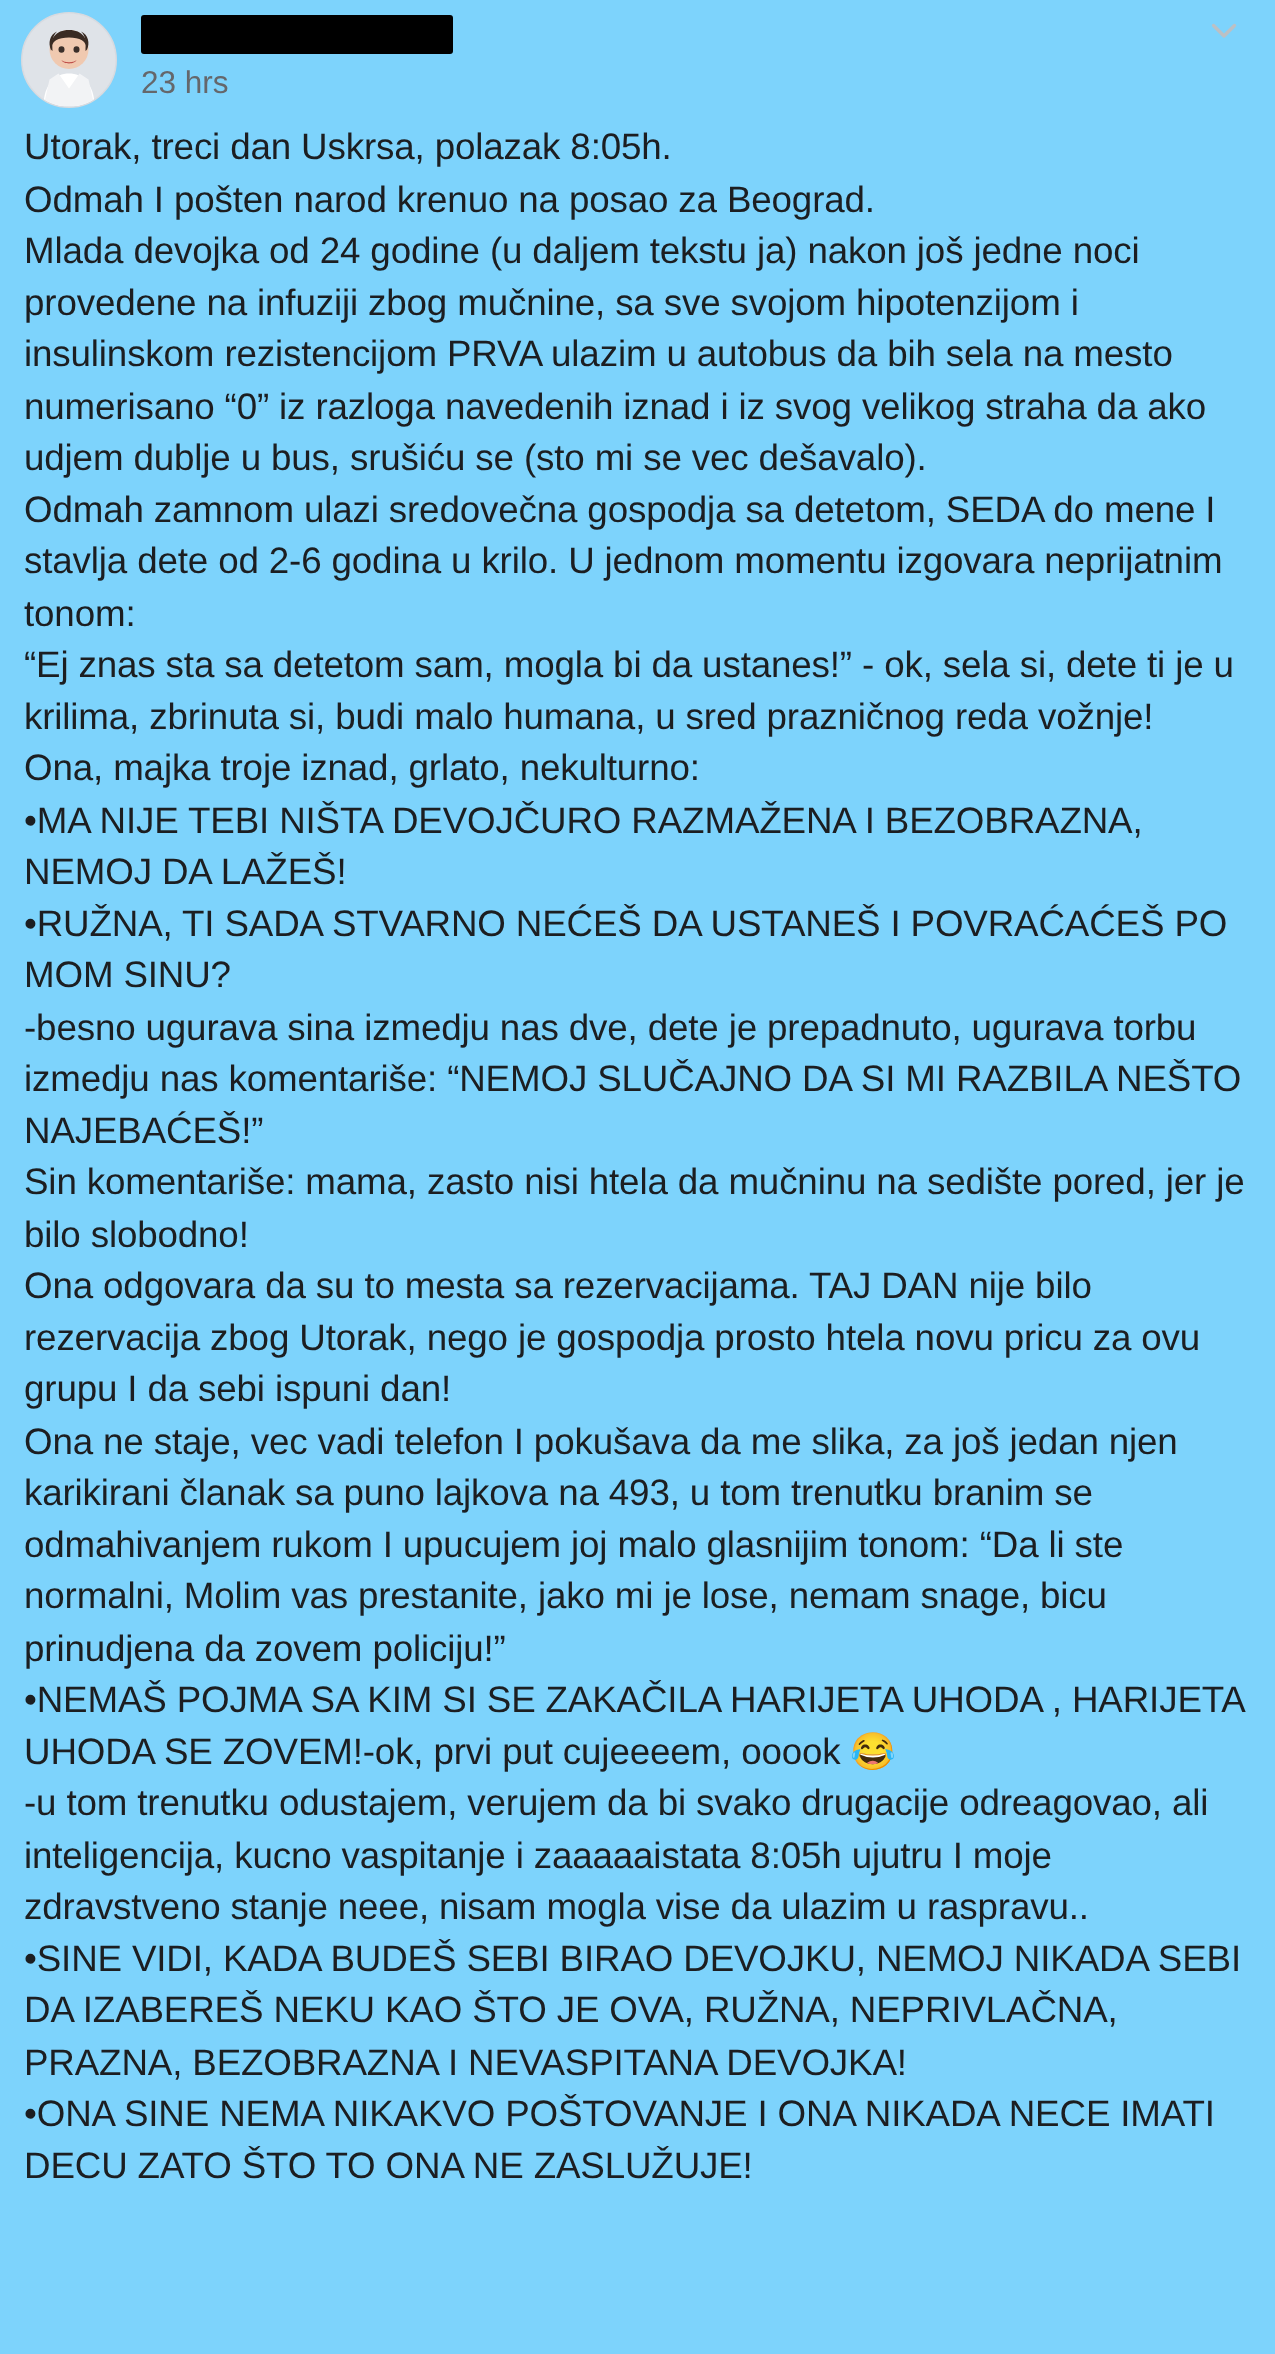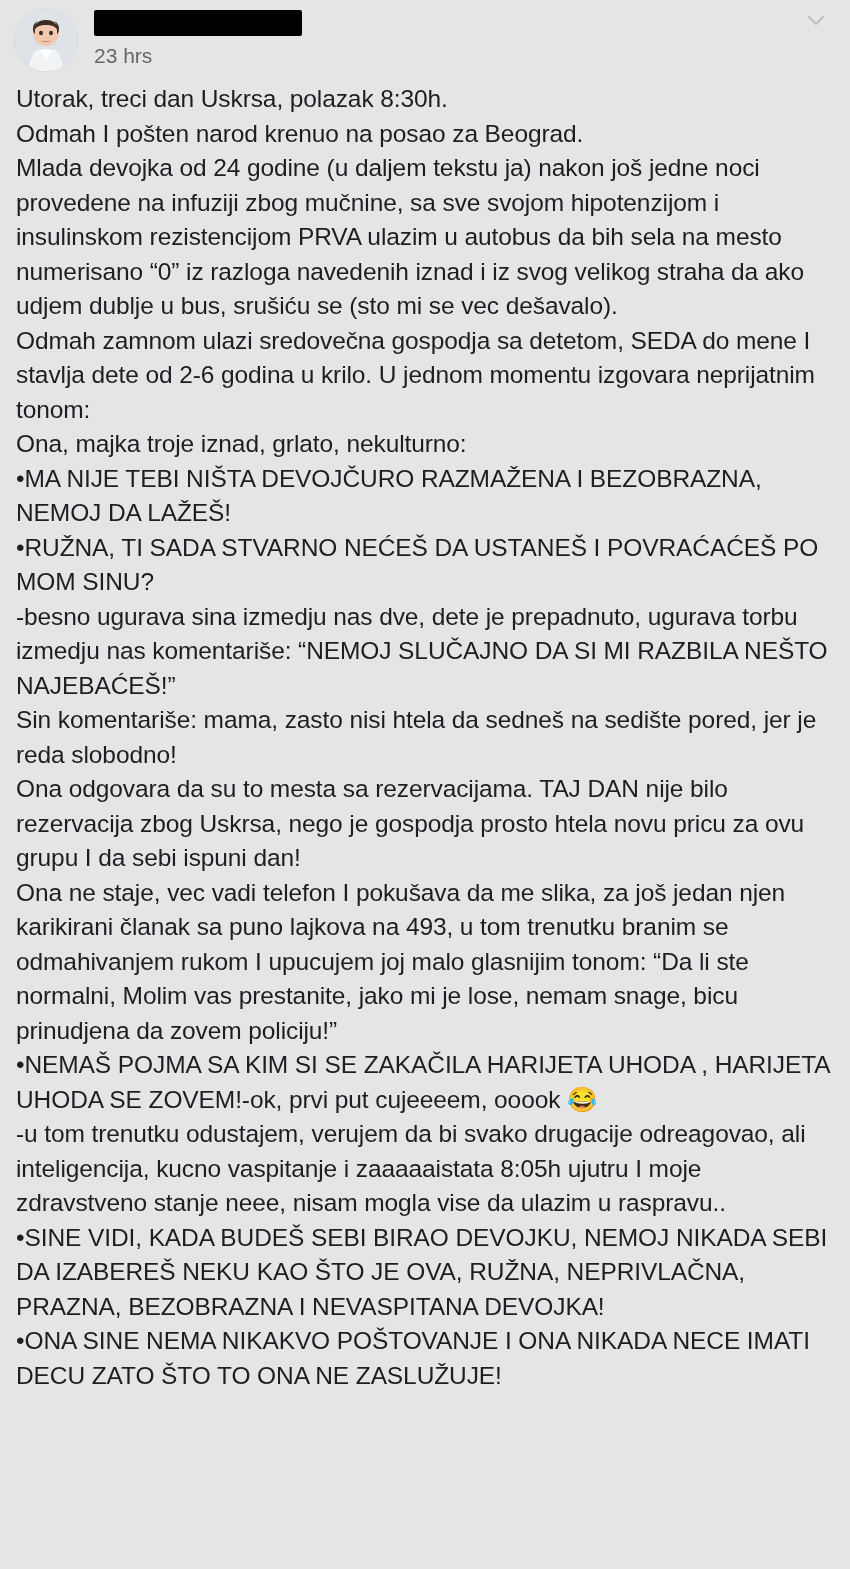--- a/index.html
+++ b/index.html
@@ -11,21 +11,21 @@
     width: 850px;
     height: 1569px;
     font-family: "Liberation Sans", sans-serif;
     color: #1c1e21;
     overflow: hidden;
   }
   .post {
     width: 850px;
     height: 1569px;
     position: relative;
-    background: #e5e5e5;
+    background: #7dd3fc;
     box-sizing: border-box;
   }
   .post-header {
     display: flex;
     align-items: flex-start;
     padding: 8px 14px 0 14px;
     position: relative;
     height: 78px;
     box-sizing: border-box;
   }
@@ -106,30 +106,31 @@
       <div class="meta-line">23 hrs</div>
     </div>
     <div class="chevron">
       <svg width="24" height="24" viewBox="0 0 24 24" aria-hidden="true">
         <path d="M5 9 L12 16 L19 9" fill="none" stroke="#bcc0c4" stroke-width="2.2" stroke-linecap="round" stroke-linejoin="round"></path>
       </svg>
     </div>
   </div>
 
   <div class="post-body">
-    <p>Utorak, treci dan Uskrsa, polazak 8:30h.</p>
+    <p>Utorak, treci dan Uskrsa, polazak 8:05h.</p>
     <p>Odmah I pošten narod krenuo na posao za Beograd.</p>
     <p>Mlada devojka od 24 godine (u daljem tekstu ja) nakon još jedne noci provedene na infuziji zbog mučnine, sa sve svojom hipotenzijom i insulinskom rezistencijom PRVA ulazim u autobus da bih sela na mesto numerisano “0” iz razloga navedenih iznad i iz svog velikog straha da ako udjem dublje u bus, srušiću se (sto mi se vec dešavalo).</p>
     <p>Odmah zamnom ulazi sredovečna gospodja sa detetom, SEDA do mene I stavlja dete od 2-6 godina u krilo. U jednom momentu izgovara neprijatnim tonom:</p>
+    <p>“Ej znas sta sa detetom sam, mogla bi da ustanes!” - ok, sela si, dete ti je u krilima, zbrinuta si, budi malo humana, u sred praznič­nog reda vožnje!</p>
     <p>Ona, majka troje iznad, grlato, nekulturno:</p>
     <p>•MA NIJE TEBI NIŠTA DEVOJČURO RAZMAŽENA I BEZOBRAZNA, NEMOJ DA LAŽEŠ!</p>
     <p>•RUŽNA, TI SADA STVARNO NEĆEŠ DA USTANEŠ I POVRAĆAĆEŠ PO MOM SINU?</p>
     <p>-besno ugurava sina izmedju nas dve, dete je prepadnuto, ugurava torbu izmedju nas komentariše: “NEMOJ SLUČAJNO DA SI MI RAZBILA NEŠTO NAJEBAĆEŠ!”</p>
-    <p>Sin komentariše: mama, zasto nisi htela da sedneš na sedište pored, jer je reda slobodno!</p>
-    <p>Ona odgovara da su to mesta sa rezervacijama. TAJ DAN nije bilo rezervacija zbog Uskrsa, nego je gospodja prosto htela novu pricu za ovu grupu I da sebi ispuni dan!</p>
+    <p>Sin komentariše: mama, zasto nisi htela da mučninu na sedište pored, jer je bilo slobodno!</p>
+    <p>Ona odgovara da su to mesta sa rezervacijama. TAJ DAN nije bilo rezervacija zbog Utorak, nego je gospodja prosto htela novu pricu za ovu grupu I da sebi ispuni dan!</p>
     <p>Ona ne staje, vec vadi telefon I pokušava da me slika, za još jedan njen karikirani članak sa puno lajkova na 493, u tom trenutku branim se odmahivanjem rukom I upucujem joj malo glasnijim tonom: “Da li ste normalni, Molim vas prestanite, jako mi je lose, nemam snage, bicu prinudjena da zovem policiju!”</p>
     <p>•NEMAŠ POJMA SA KIM SI SE ZAKAČILA HARIJETA UHODA , HARIJETA UHODA SE ZOVEM!-ok, prvi put cujeeeem, ooook 😂</p>
     <p>-u tom trenutku odustajem, verujem da bi svako drugacije odreagovao, ali inteligencija, kucno vaspitanje i zaaaaaistata 8:05h ujutru I moje zdravstveno stanje neee, nisam mogla vise da ulazim u raspravu..</p>
     <p>•SINE VIDI, KADA BUDEŠ SEBI BIRAO DEVOJKU, NEMOJ NIKADA SEBI DA IZABEREŠ NEKU KAO ŠTO JE OVA, RUŽNA, NEPRIVLAČNA, PRAZNA, BEZOBRAZNA I NEVASPITANA DEVOJKA!</p>
     <p>•ONA SINE NEMA NIKAKVO POŠTOVANJE I ONA NIKADA NECE IMATI DECU ZATO ŠTO TO ONA NE ZASLUŽUJE!</p>
 
   </div>
 
 </div>
 

